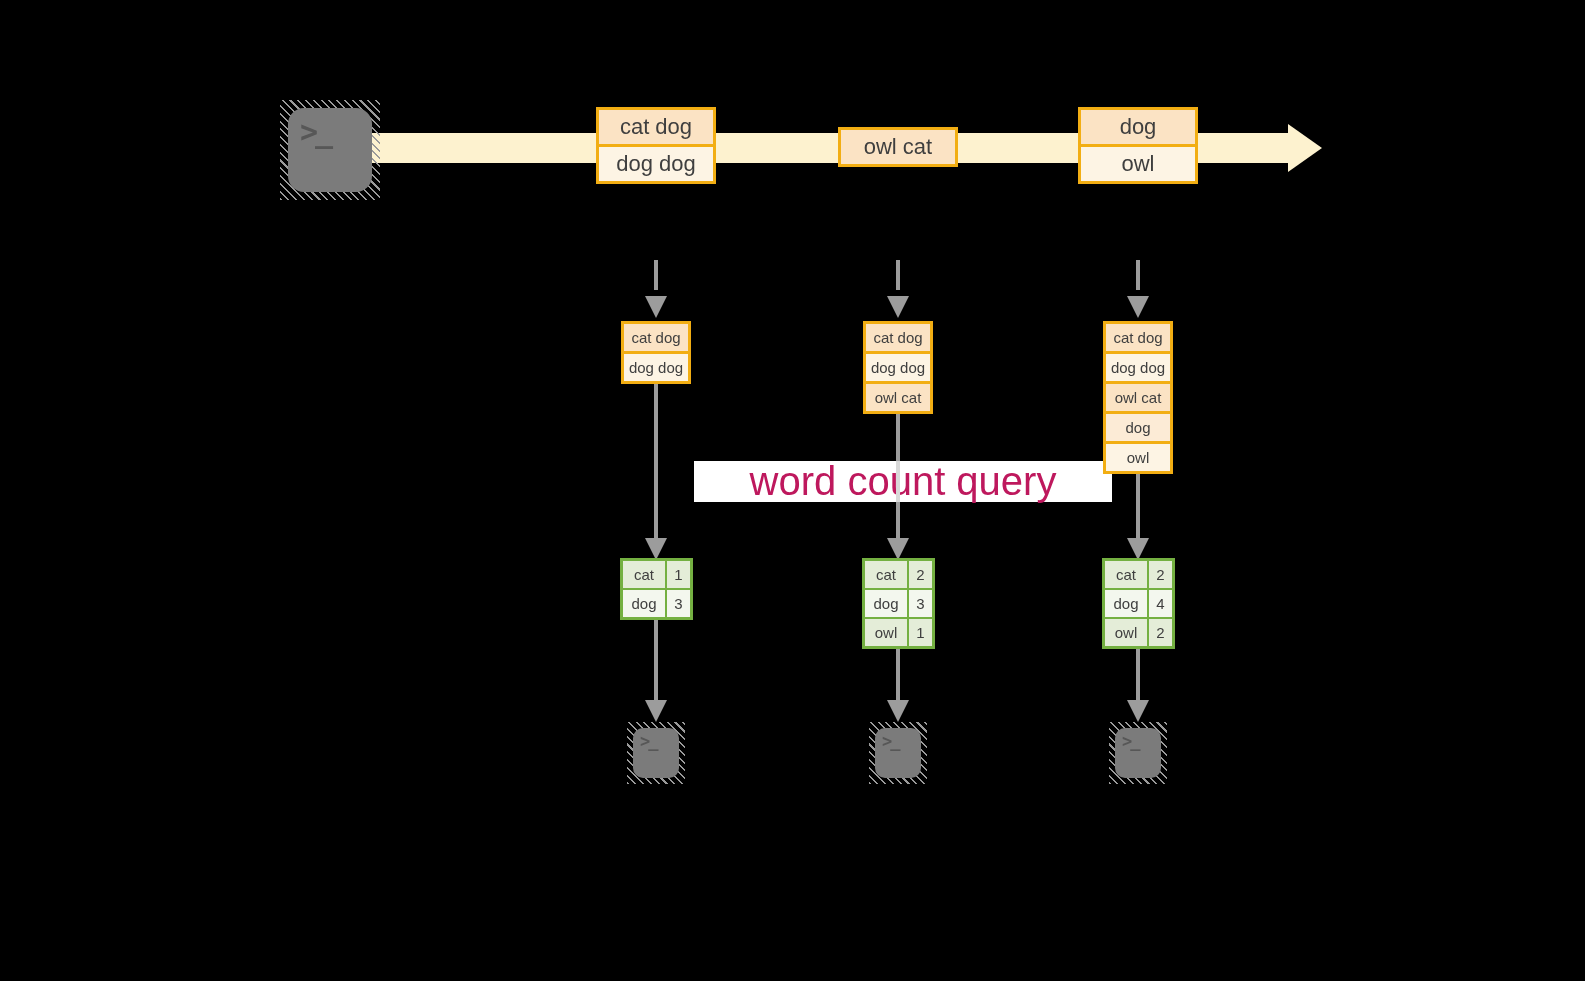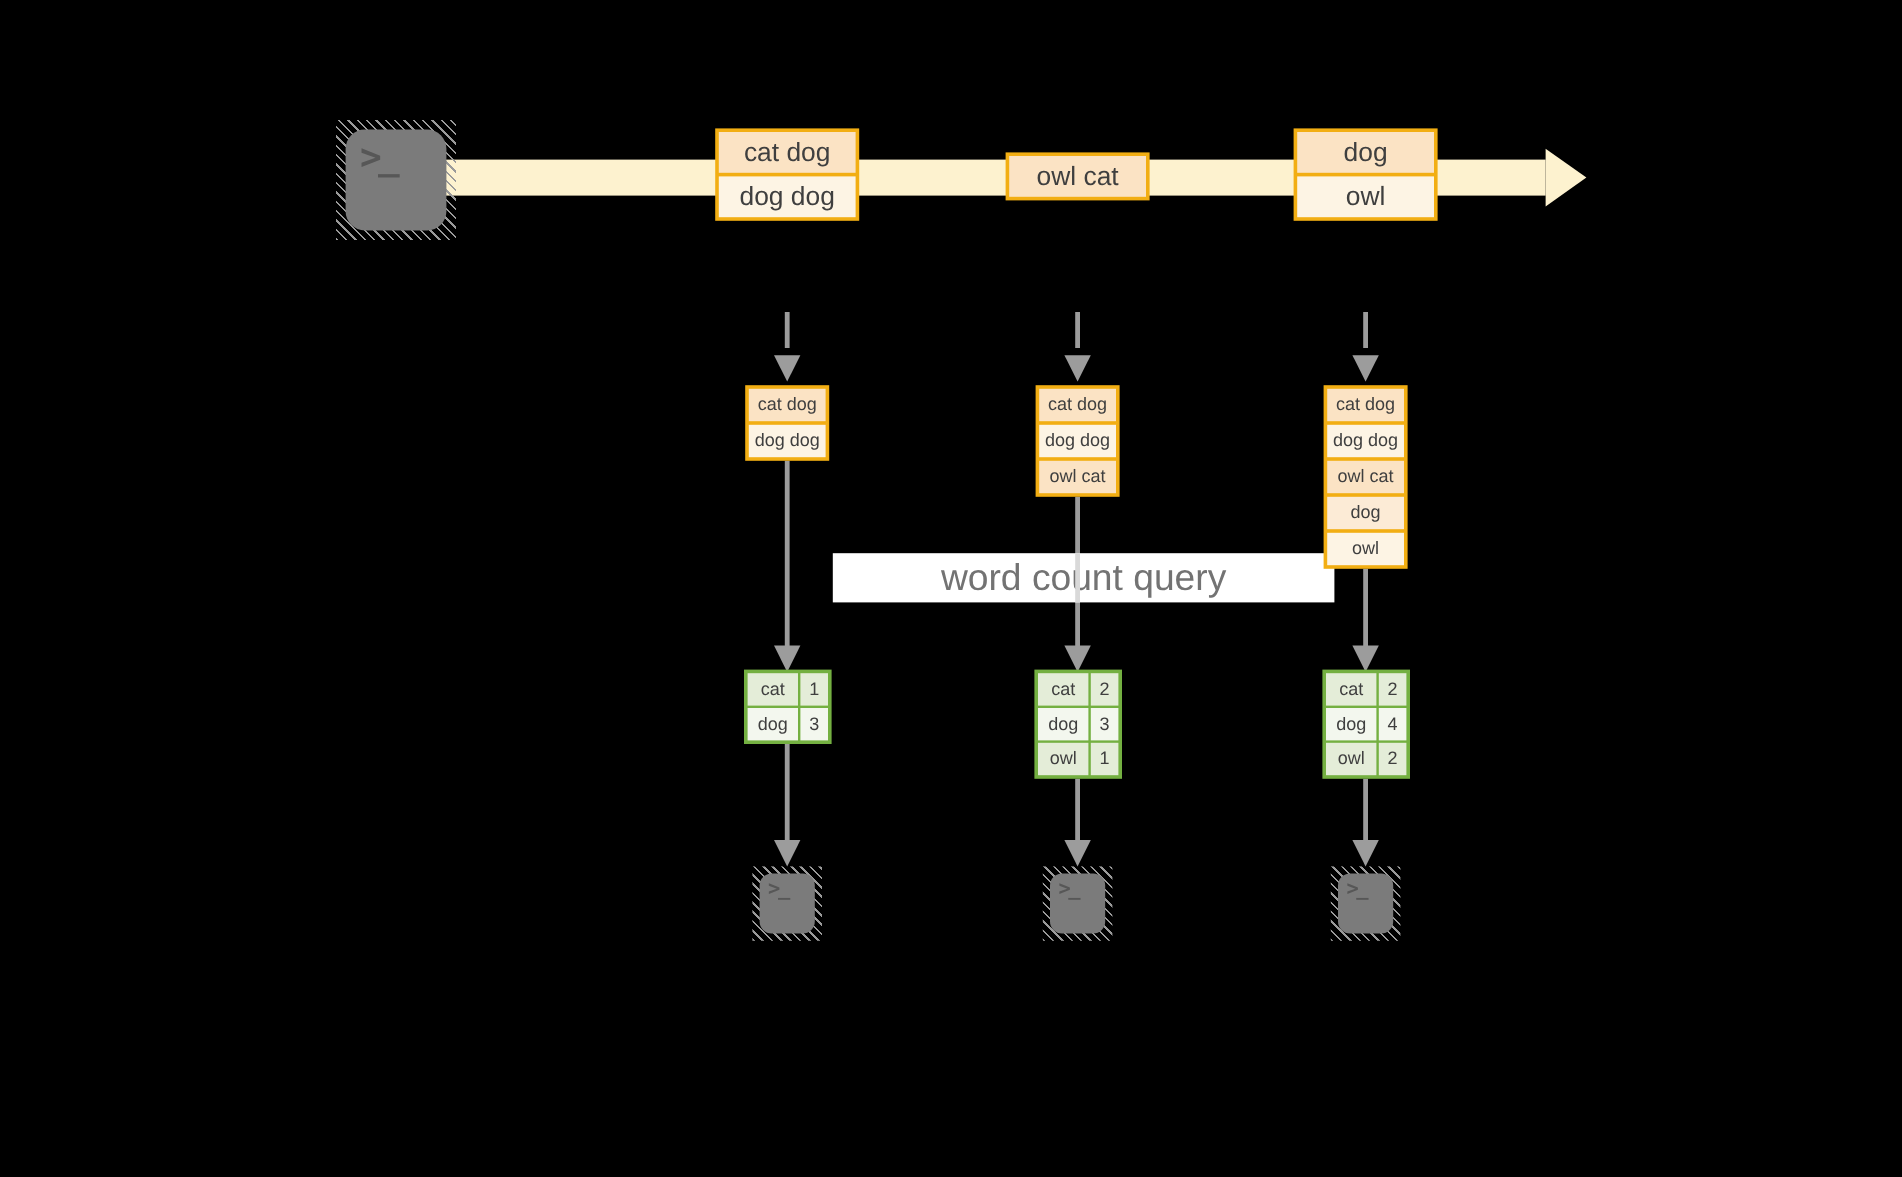--- a/index.html
+++ b/index.html
@@ -45,21 +45,21 @@
   .gtable .cell{height:27px;display:flex;align-items:center;justify-content:center;font-size:15px;color:var(--textd);}
   .sage{background:var(--sage);}
   .mint{background:var(--mint);}
 
   
   .vline{width:4px;background:var(--gray);z-index:1;}
   .head-down{width:0;height:0;border-left:11px solid transparent;border-right:11px solid transparent;border-top:22px solid var(--gray);z-index:1;}
   .vline-faint{width:4px;background:#d9d9d9;z-index:5;}
 
   
-  .qbox{background:#ffffff;display:flex;align-items:center;justify-content:center;font-size:31px;color:#737373;z-index:4;}
+  .qbox{background:#ffffff;display:flex;align-items:center;justify-content:center;font-size:40px;color:#be185d;z-index:4;}
   .ztop{z-index:6;}
 </style>
 </head>
 <body>
 
 <div class="canvas">
 
   <div class="abs band" style="left:348px;top:133px;width:940px;height:30px;"></div>
   <div class="abs head-right" style="left:1288px;top:124px;"></div>
 

